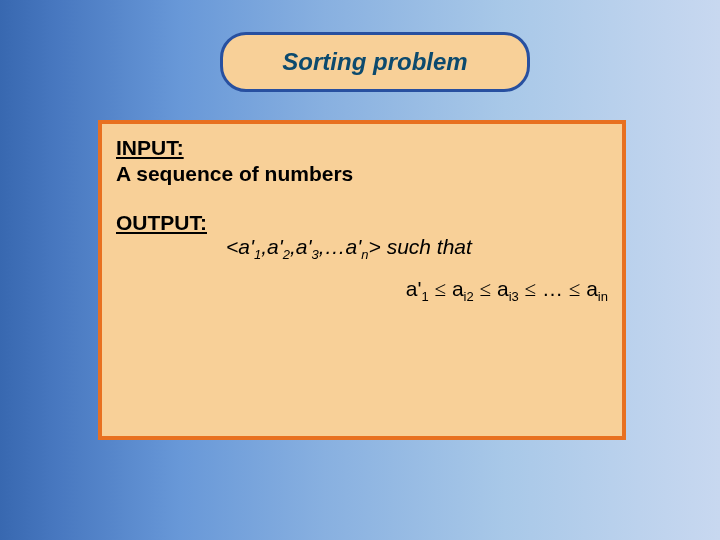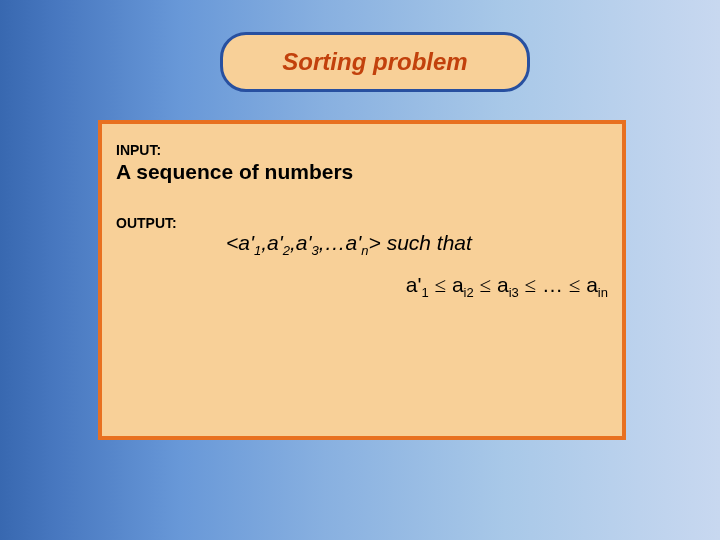--- a/index.html
+++ b/index.html
@@ -21,37 +21,38 @@
     border: 3px solid #2850a0;
     border-radius: 26px;
     display: flex;
     align-items: center;
     justify-content: center;
   }
   .title-text {
     font-weight: bold;
     font-style: italic;
     font-size: 24px;
-    color: #c2410c;
+    color: #0c4a6e;
   }
   .content-box {
     position: absolute;
     top: 120px;
     left: 98px;
     width: 528px;
     height: 320px;
     background: #f8d098;
     border: 4px solid #e87020;
     padding: 10px 14px;
     color: #000;
   }
   .label {
     font-weight: bold;
-    font-size: 14px;
-    margin-top: 8px;
+    font-size: 21px;
+    margin-top: 2px;
+    text-decoration: underline;
   }
   .text {
     font-size: 21px;
     line-height: 1.3;
     font-weight: bold;
   }
   .seq1 {
     font-size: 21px;
     text-align: left;
     padding-left: 150px;

